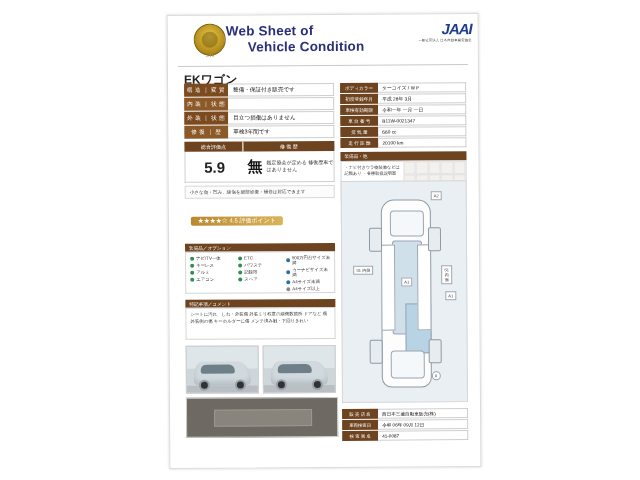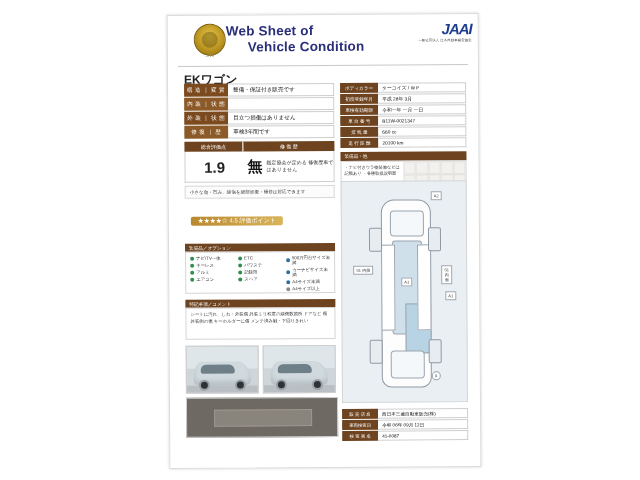--- a/index.html
+++ b/index.html
@@ -232,21 +232,21 @@
     <div class="lrow alt">
       <div class="lb">修 復 ｜ 歴</div>
       <div class="lv">車検3年間です</div>
     </div>
 
     <div class="score-hdr">
       <div class="a">総合評価点</div>
       <div class="b">修 復 歴</div>
     </div>
     <div class="score-body">
-      <div class="score-num">1.9</div>
+      <div class="score-num">5.9</div>
       <div class="score-right">
         <div class="score-big">無</div>
         <div class="score-txt">鑑定協会が定める
 修復歴車ではありません</div>
       </div>
     </div>
     <div class="score-note">小さな傷・凹み、線傷を細部修復・補修は対応できます</div>
   </div>
 
   <div class="stars">

